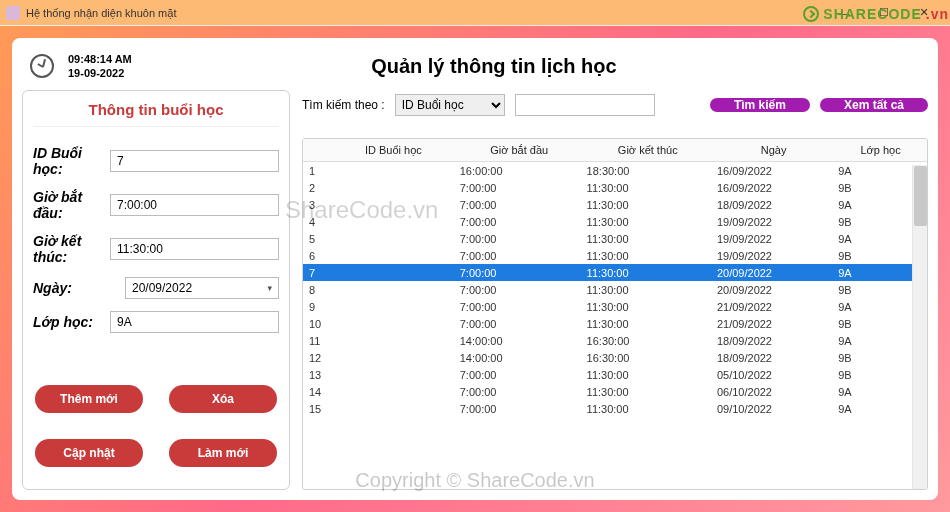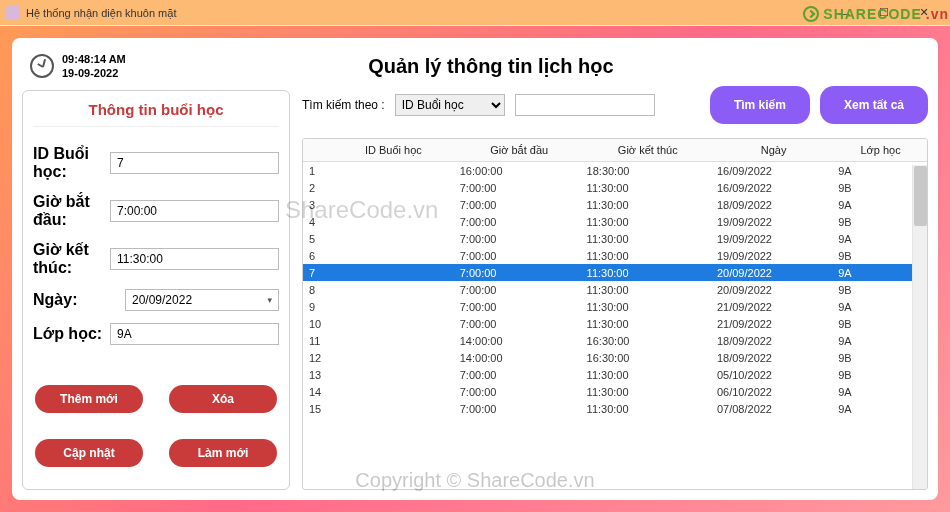--- a/index.html
+++ b/index.html
@@ -16,44 +16,44 @@
 
 .sharecode-logo { position: absolute; top: -20px; right: 1px; font-size: 14px; font-weight: bold; color: #5aa02c; letter-spacing: 1px; display: flex; align-items: center; gap: 4px; }
 .sharecode-logo .sw { width: 16px; height: 16px; border: 2px solid #5aa02c; border-radius: 50%; position: relative; }
 .sharecode-logo .sw::before { content:""; position:absolute; width:4px; height:4px; border-top:2px solid #5aa02c; border-right:2px solid #5aa02c; top:3px; left:3px; transform: rotate(45deg); }
 .sc-vn { color: #c93b3b; }
 
 .top-row { display: flex; align-items: center; gap: 8px; height: 40px; }
 .clock-icon { width: 24px; height: 24px; border: 2px solid #555; border-radius: 50%; position: relative; margin-left: 8px; }
 .clock-icon::before { content:""; position:absolute; width:2px; height:8px; background:#555; top:3px; left:10px; transform-origin: bottom; transform: rotate(15deg); }
 .clock-icon::after { content:""; position:absolute; width:2px; height:6px; background:#555; top:5px; left:10px; transform-origin: bottom; transform: rotate(-60deg); }
-.time-block { font-size: 11px; font-weight: bold; line-height: 1.3; }
+.time-block { font-size: 11px; font-weight: bold; line-height: 1.3; margin-left: 6px; }
 .page-title { flex: 1; text-align: center; font-size: 20px; font-weight: bold; margin-left: -80px; }
 
 .content { display: flex; gap: 12px; height: calc(100% - 44px); margin-top: 4px; }
 
 .left-card { width: 268px; border: 1px solid #d0d0d0; border-radius: 6px; padding: 6px 10px 10px 10px; display: flex; flex-direction: column; }
 .left-title { text-align: center; color: #c93b3b; font-weight: bold; font-size: 15px; padding: 4px 0 8px 0; border-bottom: 1px solid #eee; }
 .form-rows { margin-top: 18px; }
 .form-row { display: flex; align-items: center; margin-bottom: 12px; }
-.form-row label { width: 92px; font-size: 16px; font-weight: bold; }
+.form-row label { width: 92px; font-size: 14px; font-weight: bold; font-style: italic; }
 .form-row input, .form-row .select-like { flex: 1; height: 22px; border: 1px solid #bbb; font-size: 12px; padding: 0 6px; }
 .form-row .short { flex: 0 0 60px; }
 .select-like { display: flex; align-items: center; justify-content: space-between; }
 .select-like .chev { font-size: 9px; color: #555; }
 
 .btn-grid { margin-top: auto; display: grid; grid-template-columns: 1fr 1fr; gap: 26px; padding: 8px 2px 12px 2px; }
 .btn { background: #c93b3b; color: #fff; border: none; border-radius: 14px; height: 28px; font-size: 12px; font-weight: bold; cursor: pointer; }
 
 .right-side { flex: 1; display: flex; flex-direction: column; }
 .search-row { display: flex; align-items: center; gap: 10px; height: 30px; margin-bottom: 18px; }
 .search-row .lbl { font-size: 12px; }
 .search-row select { height: 22px; font-size: 12px; border: 1px solid #bbb; padding: 0 2px; width: 110px; }
 .search-row .search-input { height: 22px; width: 140px; border: 1px solid #bbb; font-size: 12px; padding: 0 6px; }
-.btn-pill { background: #8b5cf6; color:#fff; border:none; border-radius: 14px; height: 38px; padding: 0 24px; font-size: 12px; font-weight: bold; cursor:pointer; }
+.btn-pill { background: #a21caf; color:#fff; border:none; border-radius: 14px; height: 14px; padding: 0 24px; font-size: 12px; font-weight: bold; cursor:pointer; }
 
 .table-wrap { flex: 1; border: 1px solid #d0d0d0; border-radius: 3px; overflow: hidden; position: relative; }
 .tbl { width: 100%; border-collapse: collapse; font-size: 11px; }
 .tbl th { font-weight: normal; text-align: center; padding: 5px 4px; border-bottom: 1px solid #ddd; background: #fafafa; color: #222; }
 .tbl td { padding: 2.5px 4px; color: #333; }
 .tbl td.rownum { width: 28px; text-align: left; padding-left: 6px; }
 .tbl tr.sel td { background: #1e7be0; color: #fff; }
 .scroll-track { position: absolute; top: 26px; right: 0; bottom: 0; width: 15px; background: #f0f0f0; border-left: 1px solid #e4e4e4; }
 .scroll-thumb { width: 13px; margin: 1px; height: 60px; background: #c8c8c8; border-radius: 2px; }
 
@@ -261,21 +261,21 @@
                   <td>7:00:00</td>
                   <td>11:30:00</td>
                   <td>06/10/2022</td>
                   <td>9A</td>
                 </tr>
                 <tr>
                   <td class="rownum">15</td>
                   <td></td>
                   <td>7:00:00</td>
                   <td>11:30:00</td>
-                  <td>07/08/2022</td>
+                  <td>09/10/2022</td>
                   <td>9A</td>
                 </tr>
               </tbody>
           </table>
           <div class="scroll-track">
             <div class="scroll-thumb"></div>
           </div>
         </div>
       </div>
     </div>

